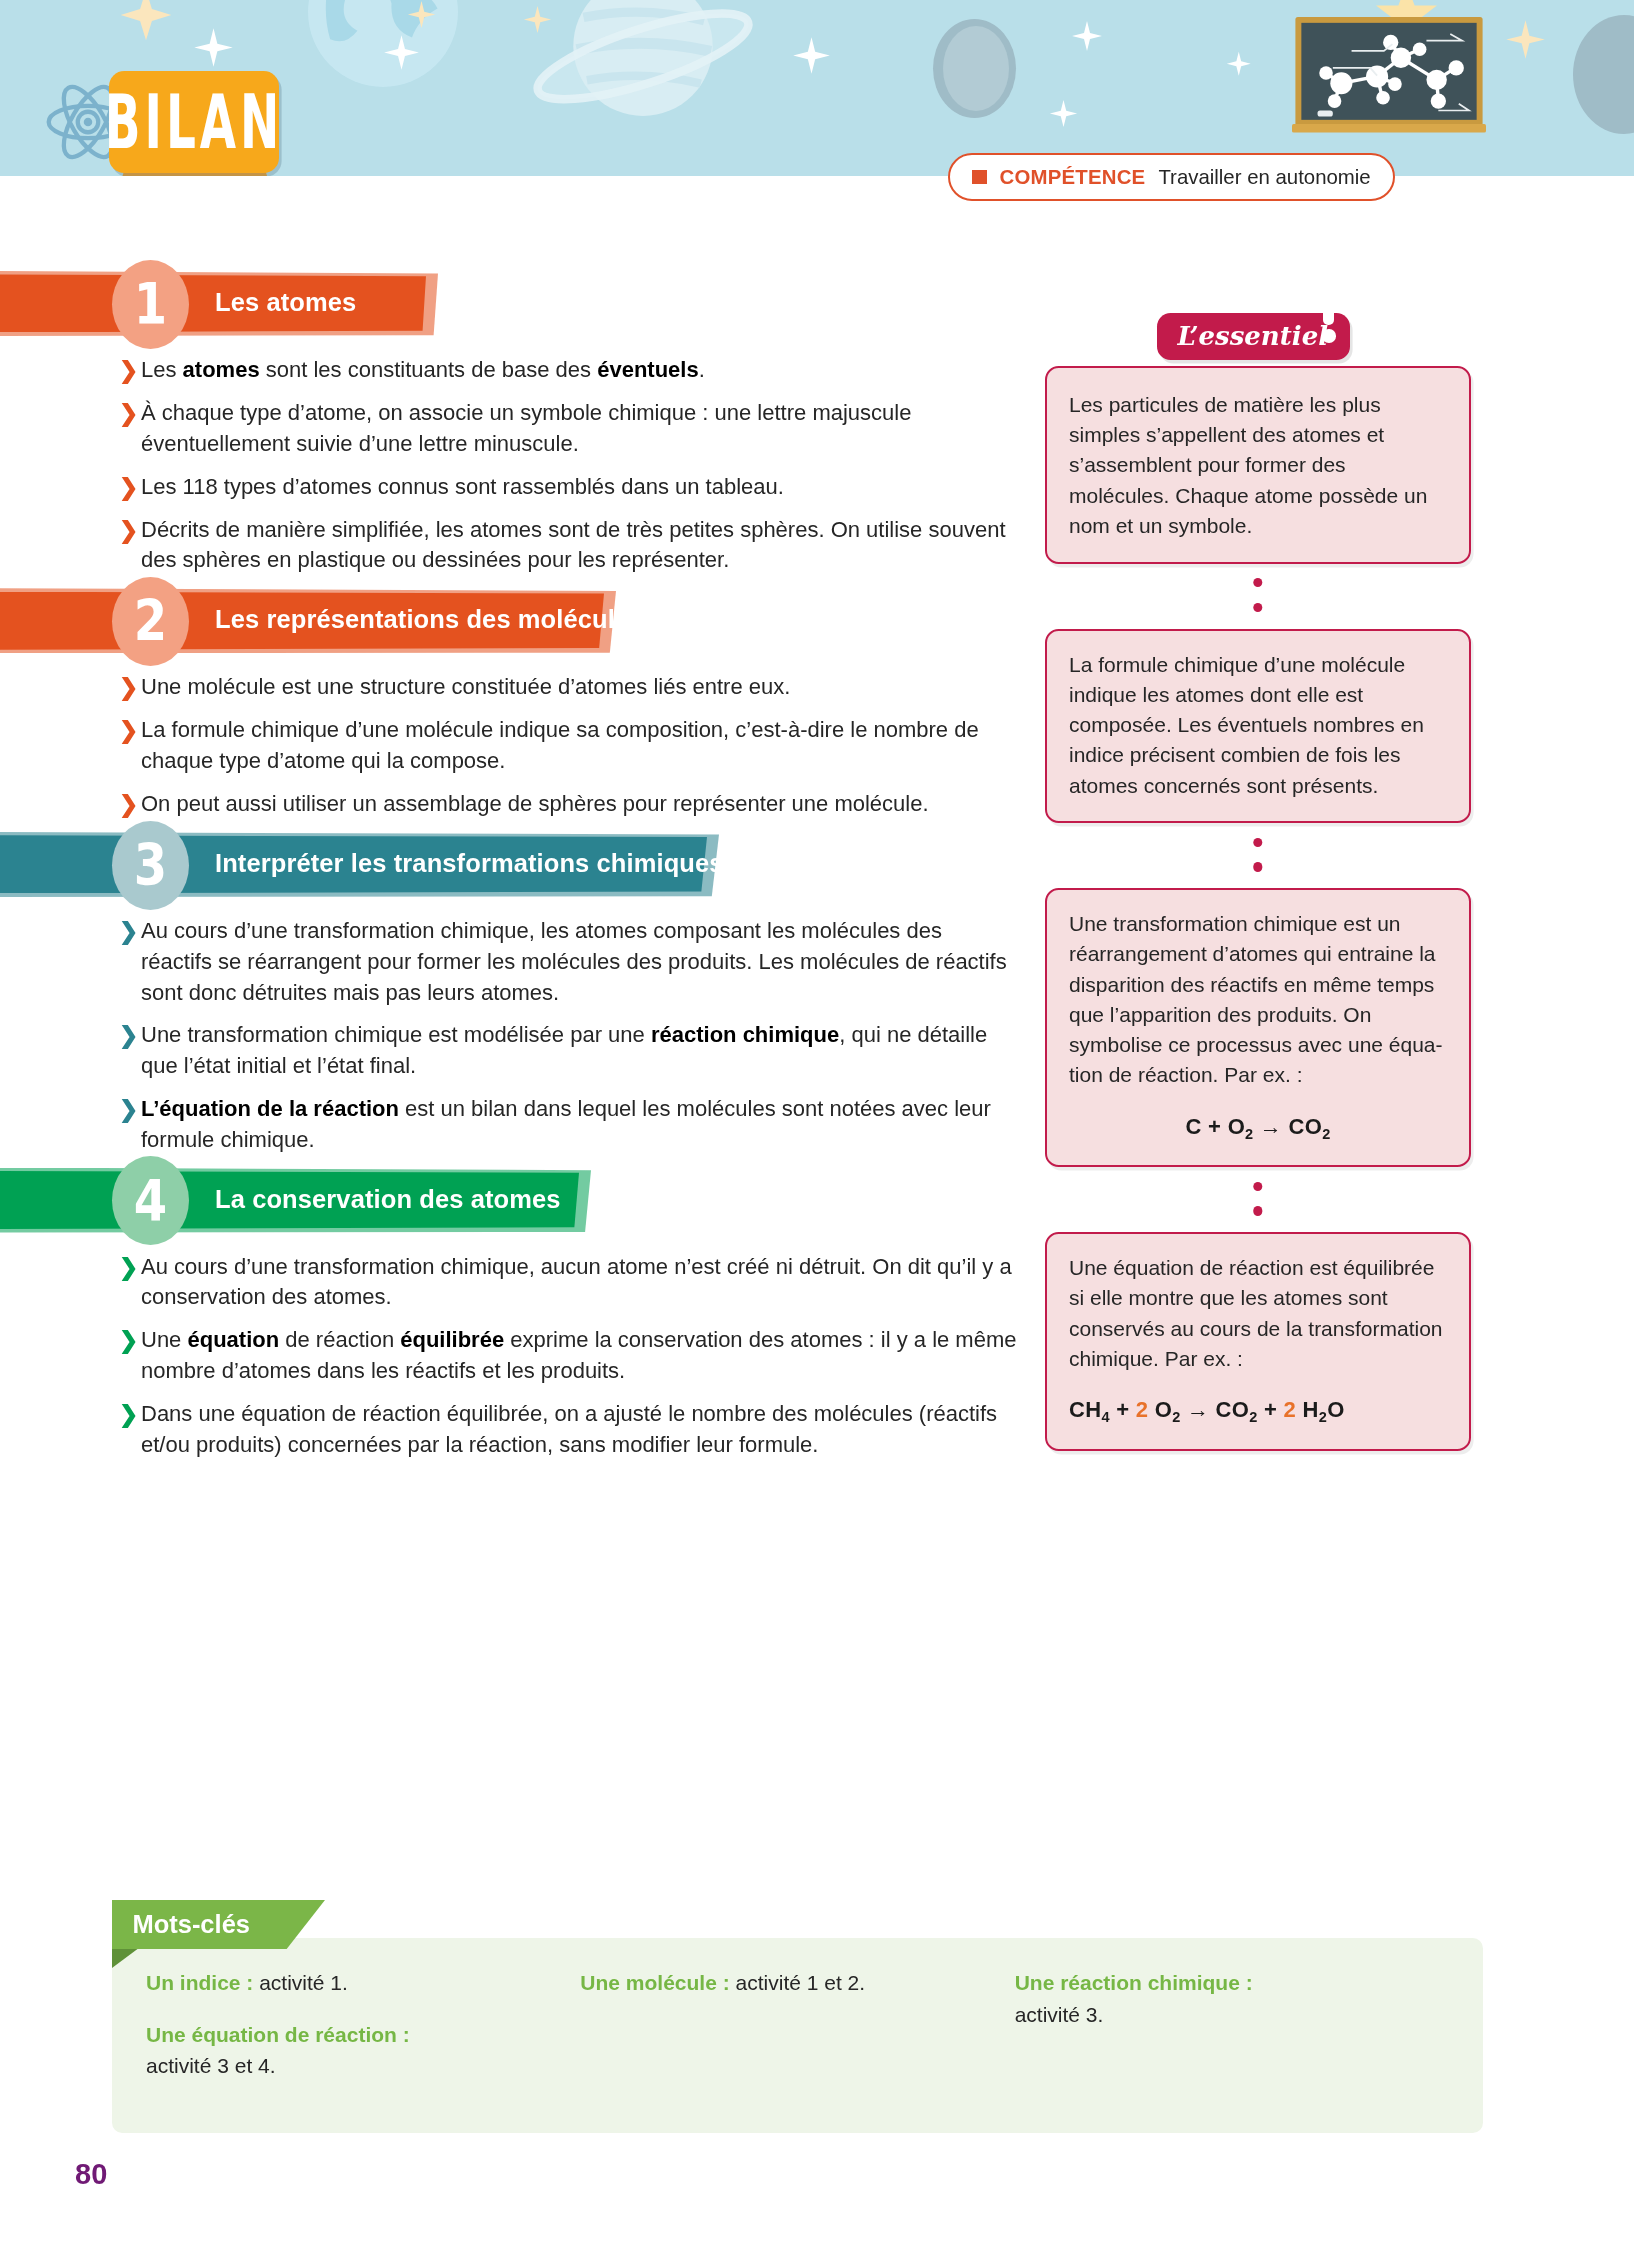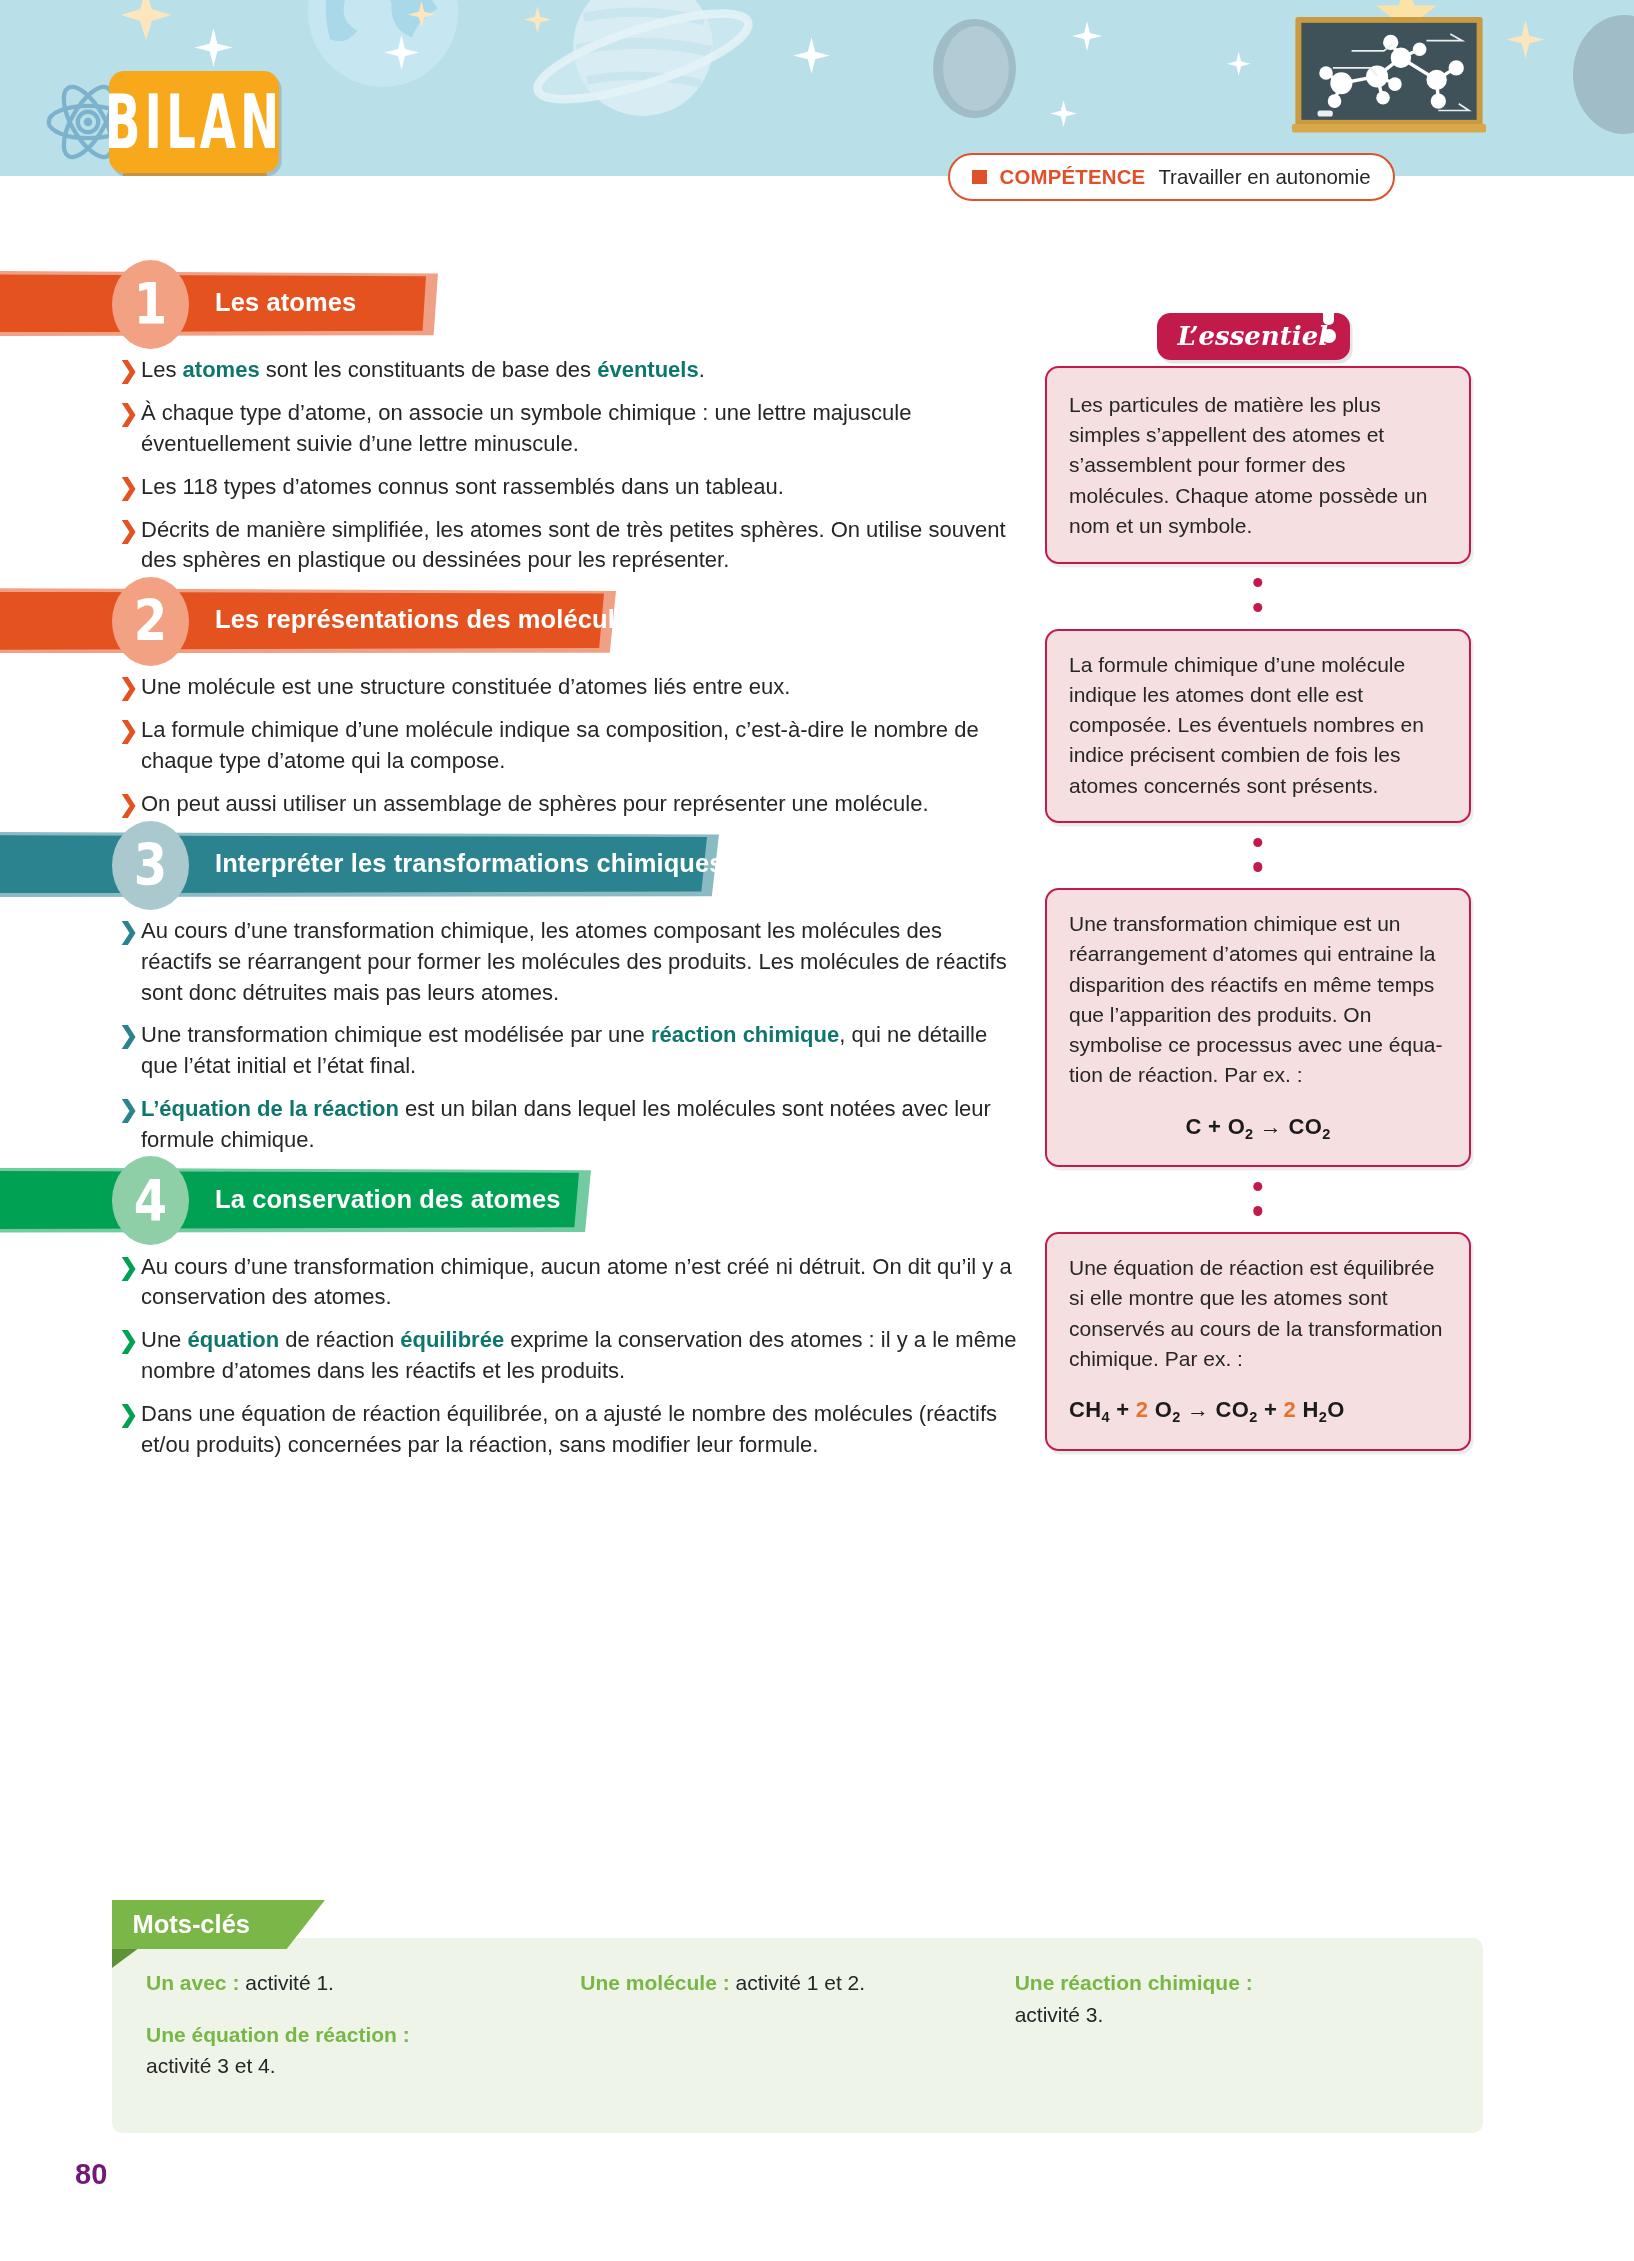--- a/index.html
+++ b/index.html
@@ -89,21 +89,21 @@
     color: #fff; font-size: 25.5px; font-weight: 700; letter-spacing: 0.1px;
   }
 
   .bullets { padding: 19px 0 0 119px; }
   .bullet {
     display: flex; align-items: flex-start; margin-bottom: 12px;
     font-size: 22px; line-height: 1.40; color: #262626;
   }
   .chev { flex: 0 0 22px; font-size: 23px; font-weight: 700; line-height: 1.35; }
   .btxt { flex: 1; max-width: 877px; }
-  .hl-green { color: #0f766e; font-weight: 700; }
+  .hl-green { color: #000000; font-weight: 700; }
 
   
   .right-col { position: absolute; left: 1045px; top: 366px; width: 426px; }
   .ess-tab {
     position: absolute; left: 112px; top: -53px; z-index: 5;
     background: #c21b4b; border-radius: 13.6px;
     padding: 7.7px 22px 9.4px 20.4px;
     box-shadow: 2.6px 3.4px 0 rgba(0,0,0,0.10);
     display: flex; align-items: center; gap: 8.5px;
   }
@@ -469,21 +469,21 @@
       </div>
     </div>
 
   <div class="mots">
     <div class="mots-tab">
       <span>Mots-clés</span>
     </div>
     <div class="mots-tab-fold"></div>
     <div class="mots-body" id="mots-body">
         <div class="mots-col">
-          <div class="entry"><span class="kw">Un avec :</span><span> activité 1.</span></div>
+          <div class="entry"><span class="kw">Un indice :</span><span> activité 1.</span></div>
           <div class="entry"><span class="kw">Une équation de réaction :</span><br><span>activité 3 et 4.</span></div>
         </div>
         <div class="mots-col">
           <div class="entry"><span class="kw">Une molécule :</span><span> activité 1 et 2.</span></div>
         </div>
         <div class="mots-col">
           <div class="entry"><span class="kw">Une réaction chimique :</span><br><span>activité 3.</span></div>
         </div>
       </div>
   </div>

